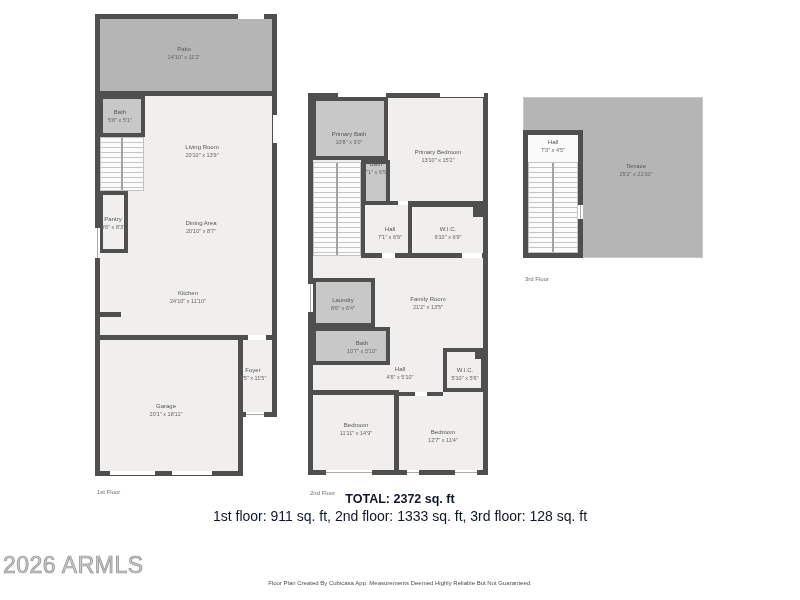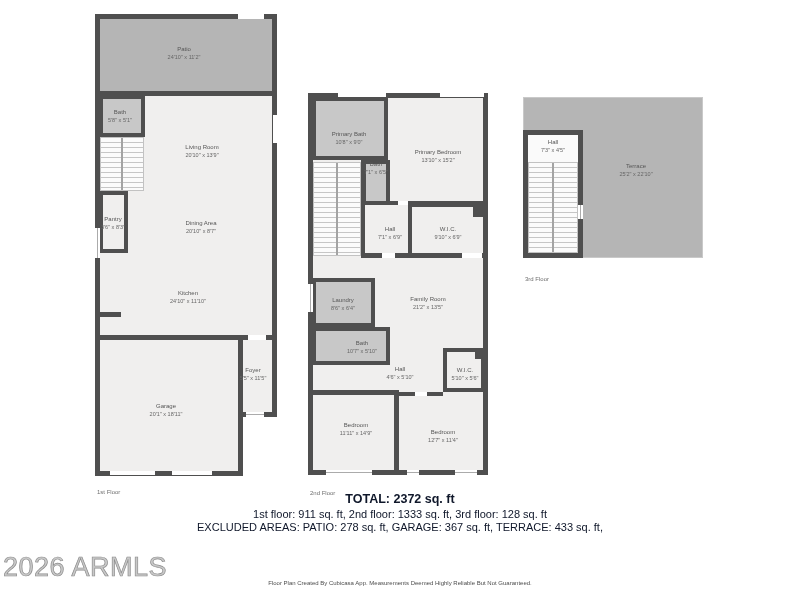--- a/index.html
+++ b/index.html
@@ -19,23 +19,23 @@
     background-image:
       linear-gradient(to right, rgba(0,0,0,0) 0 47%, #a3a3a3 47% 53%, rgba(0,0,0,0) 53% 100%),
       repeating-linear-gradient(to bottom, #fbfbfb 0 4px, #c6c6c6 4px 5px);
   }
   .rlabel { position:absolute; transform:translate(-50%,-50%); text-align:center; white-space:nowrap; line-height:1.3; }
   .rname { display:block; font-size:6px; color:#565656; }
   .rdim  { display:block; font-size:5.5px; color:#666666; }
   .fcap { position:absolute; font-size:6px; color:#6f6f6f; }
   .summary { position:absolute; left:0; top:492px; width:800px; text-align:center; color:#0f172a; }
   .sum-total { font-size:12.5px; font-weight:bold; line-height:1.25; }
-  .sum-line { font-size:11px; line-height:1.18; }
+  .sum-line { font-size:14px; line-height:1.18; }
   .footer-note { position:absolute; left:0; top:580px; width:800px; text-align:center; font-size:6px; color:#4d4d4d; }
-  .watermark { position:absolute; left:3px; top:552px; font-size:27px; letter-spacing:0.5px;
+  .watermark { position:absolute; left:3px; top:552px; font-size:23px; letter-spacing:0.5px;
     color:#c9c9c9; -webkit-text-stroke:0.7px #8d8d8d; }
 </style>
 </head>
 <body>
 
 <div>
   <div class="rect outer fill-out" style="left:95px;top:14px;width:182px;height:82px;"></div>
   <div class="gap" style="left:238px;top:14px;width:26px;height:5px;"></div>
   <div class="rect outer fill-floor" style="left:95px;top:91px;width:182px;height:326px;"></div>
   <div class="rect fill-wet" style="left:99px;top:95px;width:46px;height:42px;"></div>
@@ -179,17 +179,16 @@
   <div class="rlabel" style="left:636px;top:170px;">
     <span class="rname">Terrace</span>
     <span class="rdim">25'2" x 22'10"</span>
   </div>
   <div class="fcap" style="left:525px;top:276px;">3rd Floor</div>
 </div>
 
 <div class="summary">
   <div class="sum-total">TOTAL: 2372 sq. ft</div>
   <div class="sum-line">1st floor: 911 sq. ft, 2nd floor: 1333 sq. ft, 3rd floor: 128 sq. ft</div>
-  <div class="sum-line">EXCLUDED AREAS: PATIO: 278 sq. ft, GARAGE: 367 sq. ft, TERRACE: 433 sq. ft,</div>
 </div>
 
 <div class="footer-note">Floor Plan Created By Cubicasa App. Measurements Deemed Highly Reliable But Not Guaranteed.</div>
 <div class="watermark">2026 ARMLS</div>
 
 </body></html>

